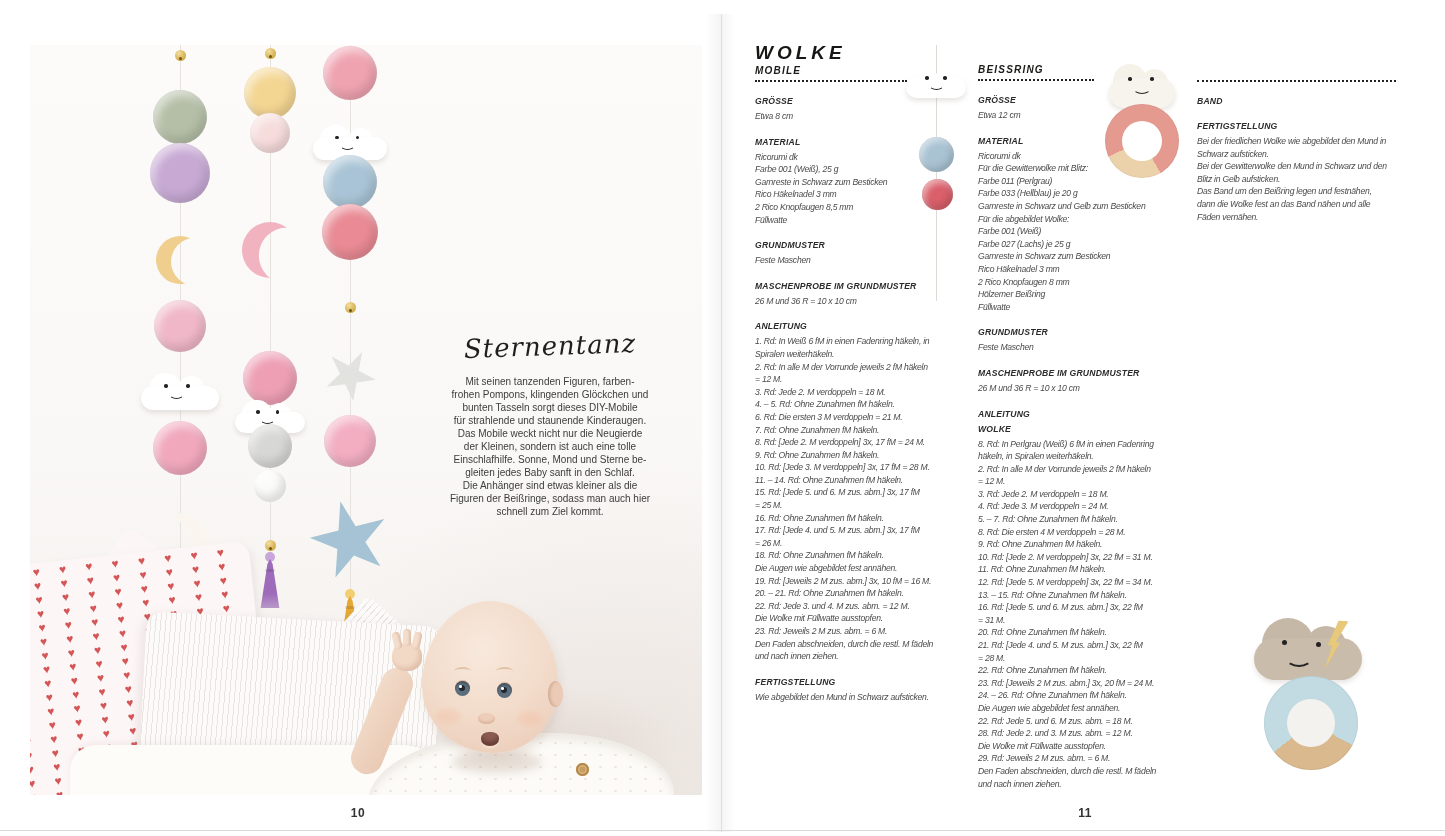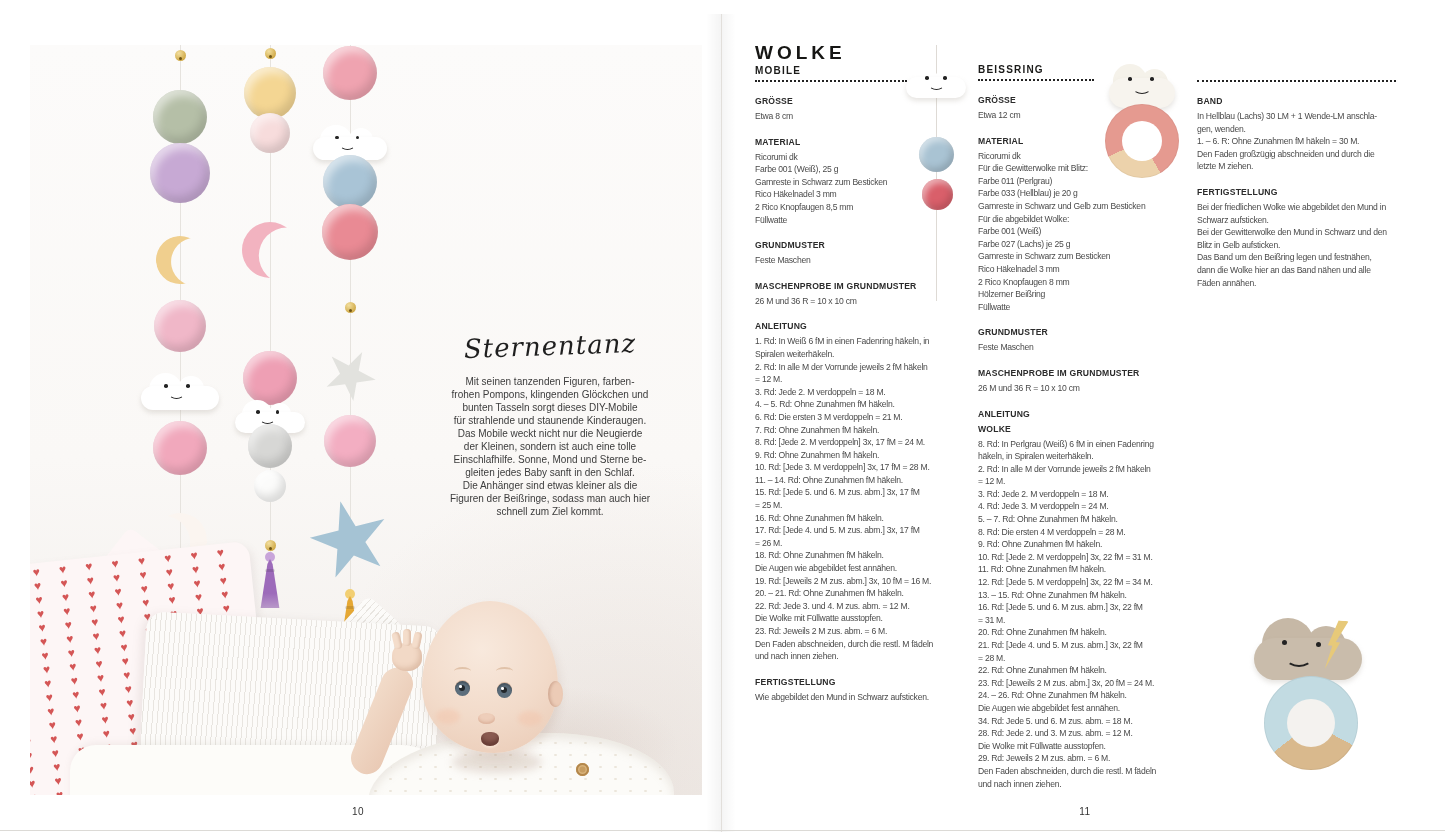--- a/index.html
+++ b/index.html
@@ -82,30 +82,30 @@
         background:#f2d9c6;box-shadow:inset -3px -3px 5px rgba(180,130,100,.3);}
   .b-hand i{position:absolute;width:8px;height:17px;border-radius:5px;background:#f4ddcb;top:-11px;
         box-shadow:inset -2px 0 2px rgba(180,130,100,.3);}
   .b-hand .f1{left:1px;transform:rotate(-14deg);} .b-hand .f2{left:11px;top:-14px;}
   .b-hand .f3{left:21px;transform:rotate(12deg);}
   
   .story{position:absolute;left:418px;top:286px;width:204px;text-align:center;}
   .story-title{font-family:"DejaVu Serif",serif;font-style:italic;font-size:26px;color:#1f1f1f;
         transform:rotate(-2deg);letter-spacing:1px;margin-bottom:14px;}
   .story-line{font-size:10px;line-height:13px;color:#3c3c3c;white-space:nowrap;}
-  .pageno{position:absolute;font-size:10px;font-weight:normal;color:#333;letter-spacing:.5px;}
+  .pageno{position:absolute;font-size:12px;font-weight:bold;color:#333;letter-spacing:.5px;}
   .pageno-left{left:348px;top:806px;width:20px;text-align:center;}
   .pageno-right{left:1075px;top:806px;width:20px;text-align:center;}
   
   .gutter-shade{position:absolute;left:706px;top:14px;width:30px;height:818px;
         background:linear-gradient(90deg,transparent,rgba(0,0,0,.045) 50%,transparent);}
   .gutter-line{position:absolute;left:721px;top:14px;width:1px;height:818px;background:#e2dfdb;}
   .bottom-line{position:absolute;left:0;top:830px;width:1445px;height:1px;background:#dcdad6;}
   
-  .col{position:absolute;}
+  .col{position:absolute;font-style:italic;}
   .col1{left:755px;top:42px;width:182px;}
   .col2{left:978px;top:62px;width:182px;}
   .col3{left:1197px;top:77px;width:199px;}
   .book-title{margin:0;font-size:19px;font-weight:bold;letter-spacing:4px;color:#161614;line-height:21px;}
   .col-label{font-size:10px;font-weight:bold;letter-spacing:1.2px;color:#1b1b19;line-height:13px;margin-top:1px;}
   .dotted-rule{border-top:2px dotted #222;height:0;margin-top:3px;}
   .rule1{width:152px;} .rule2{width:116px;} .rule3{width:199px;}
   .col-blocks{filter:blur(.55px);}
   .sec-h{font-size:8.6px;font-weight:bold;color:#2b2b2b;letter-spacing:.2px;
         margin:13px 0 3px 0;line-height:12px;white-space:nowrap;}
@@ -377,50 +377,43 @@
             <div class="pline">13. – 15. Rd: Ohne Zunahmen fM häkeln.</div>
             <div class="pline">16. Rd: [Jede 5. und 6. M zus. abm.] 3x, 22 fM</div>
             <div class="pline">= 31 M.</div>
             <div class="pline">20. Rd: Ohne Zunahmen fM häkeln.</div>
             <div class="pline">21. Rd: [Jede 4. und 5. M zus. abm.] 3x, 22 fM</div>
             <div class="pline">= 28 M.</div>
             <div class="pline">22. Rd: Ohne Zunahmen fM häkeln.</div>
             <div class="pline">23. Rd: [Jeweils 2 M zus. abm.] 3x, 20 fM = 24 M.</div>
             <div class="pline">24. – 26. Rd: Ohne Zunahmen fM häkeln.</div>
             <div class="pline">Die Augen wie abgebildet fest annähen.</div>
-            <div class="pline">34. Rd: Jede 5. und 6. M zus. abm. = 18 M.</div>
+            <div class="pline">22. Rd: Jede 5. und 6. M zus. abm. = 18 M.</div>
             <div class="pline">28. Rd: Jede 2. und 3. M zus. abm. = 12 M.</div>
             <div class="pline">Die Wolke mit Füllwatte ausstopfen.</div>
             <div class="pline">29. Rd: Jeweils 2 M zus. abm. = 6 M.</div>
             <div class="pline">Den Faden abschneiden, durch die restl. M fädeln</div>
             <div class="pline">und nach innen ziehen.</div>
           </div>
         </div>
     </div>
 
     <div class="col col3">
       <div class="dotted-rule rule3"></div>
       <div class="col-blocks">
           <div class="sec-h">BAND</div>
-          <div class="sec-p">
-            <div class="pline">In Hellblau (Lachs) 30 LM + 1 Wende-LM anschla-</div>
-            <div class="pline">gen, wenden.</div>
-            <div class="pline">1. – 6. R: Ohne Zunahmen fM häkeln = 30 M.</div>
-            <div class="pline">Den Faden großzügig abschneiden und durch die</div>
-            <div class="pline">letzte M ziehen.</div>
-          </div>
           <div class="sec-h">FERTIGSTELLUNG</div>
           <div class="sec-p">
             <div class="pline">Bei der friedlichen Wolke wie abgebildet den Mund in</div>
             <div class="pline">Schwarz aufsticken.</div>
             <div class="pline">Bei der Gewitterwolke den Mund in Schwarz und den</div>
             <div class="pline">Blitz in Gelb aufsticken.</div>
             <div class="pline">Das Band um den Beißring legen und festnähen,</div>
-            <div class="pline">dann die Wolke hier an das Band nähen und alle</div>
-            <div class="pline">Fäden annähen.</div>
+            <div class="pline">dann die Wolke fest an das Band nähen und alle</div>
+            <div class="pline">Fäden vernähen.</div>
           </div>
         </div>
     </div>
 
     <div class="mini-strand">
       <div class="ms-string"></div>
       <div class="mini-cloud" style="left:26px;top:22px;width:60px;height:32px;">
         <div class="mc" style="left:6px;top:0;width:26px;height:26px;background:#fff;"></div>
         <div class="mc" style="left:28px;top:3px;width:21px;height:21px;background:#fff;"></div>
         <div class="mc cl-base" style="left:0;top:10px;width:60px;height:21px;border-radius:12px;background:#fff;"></div>

